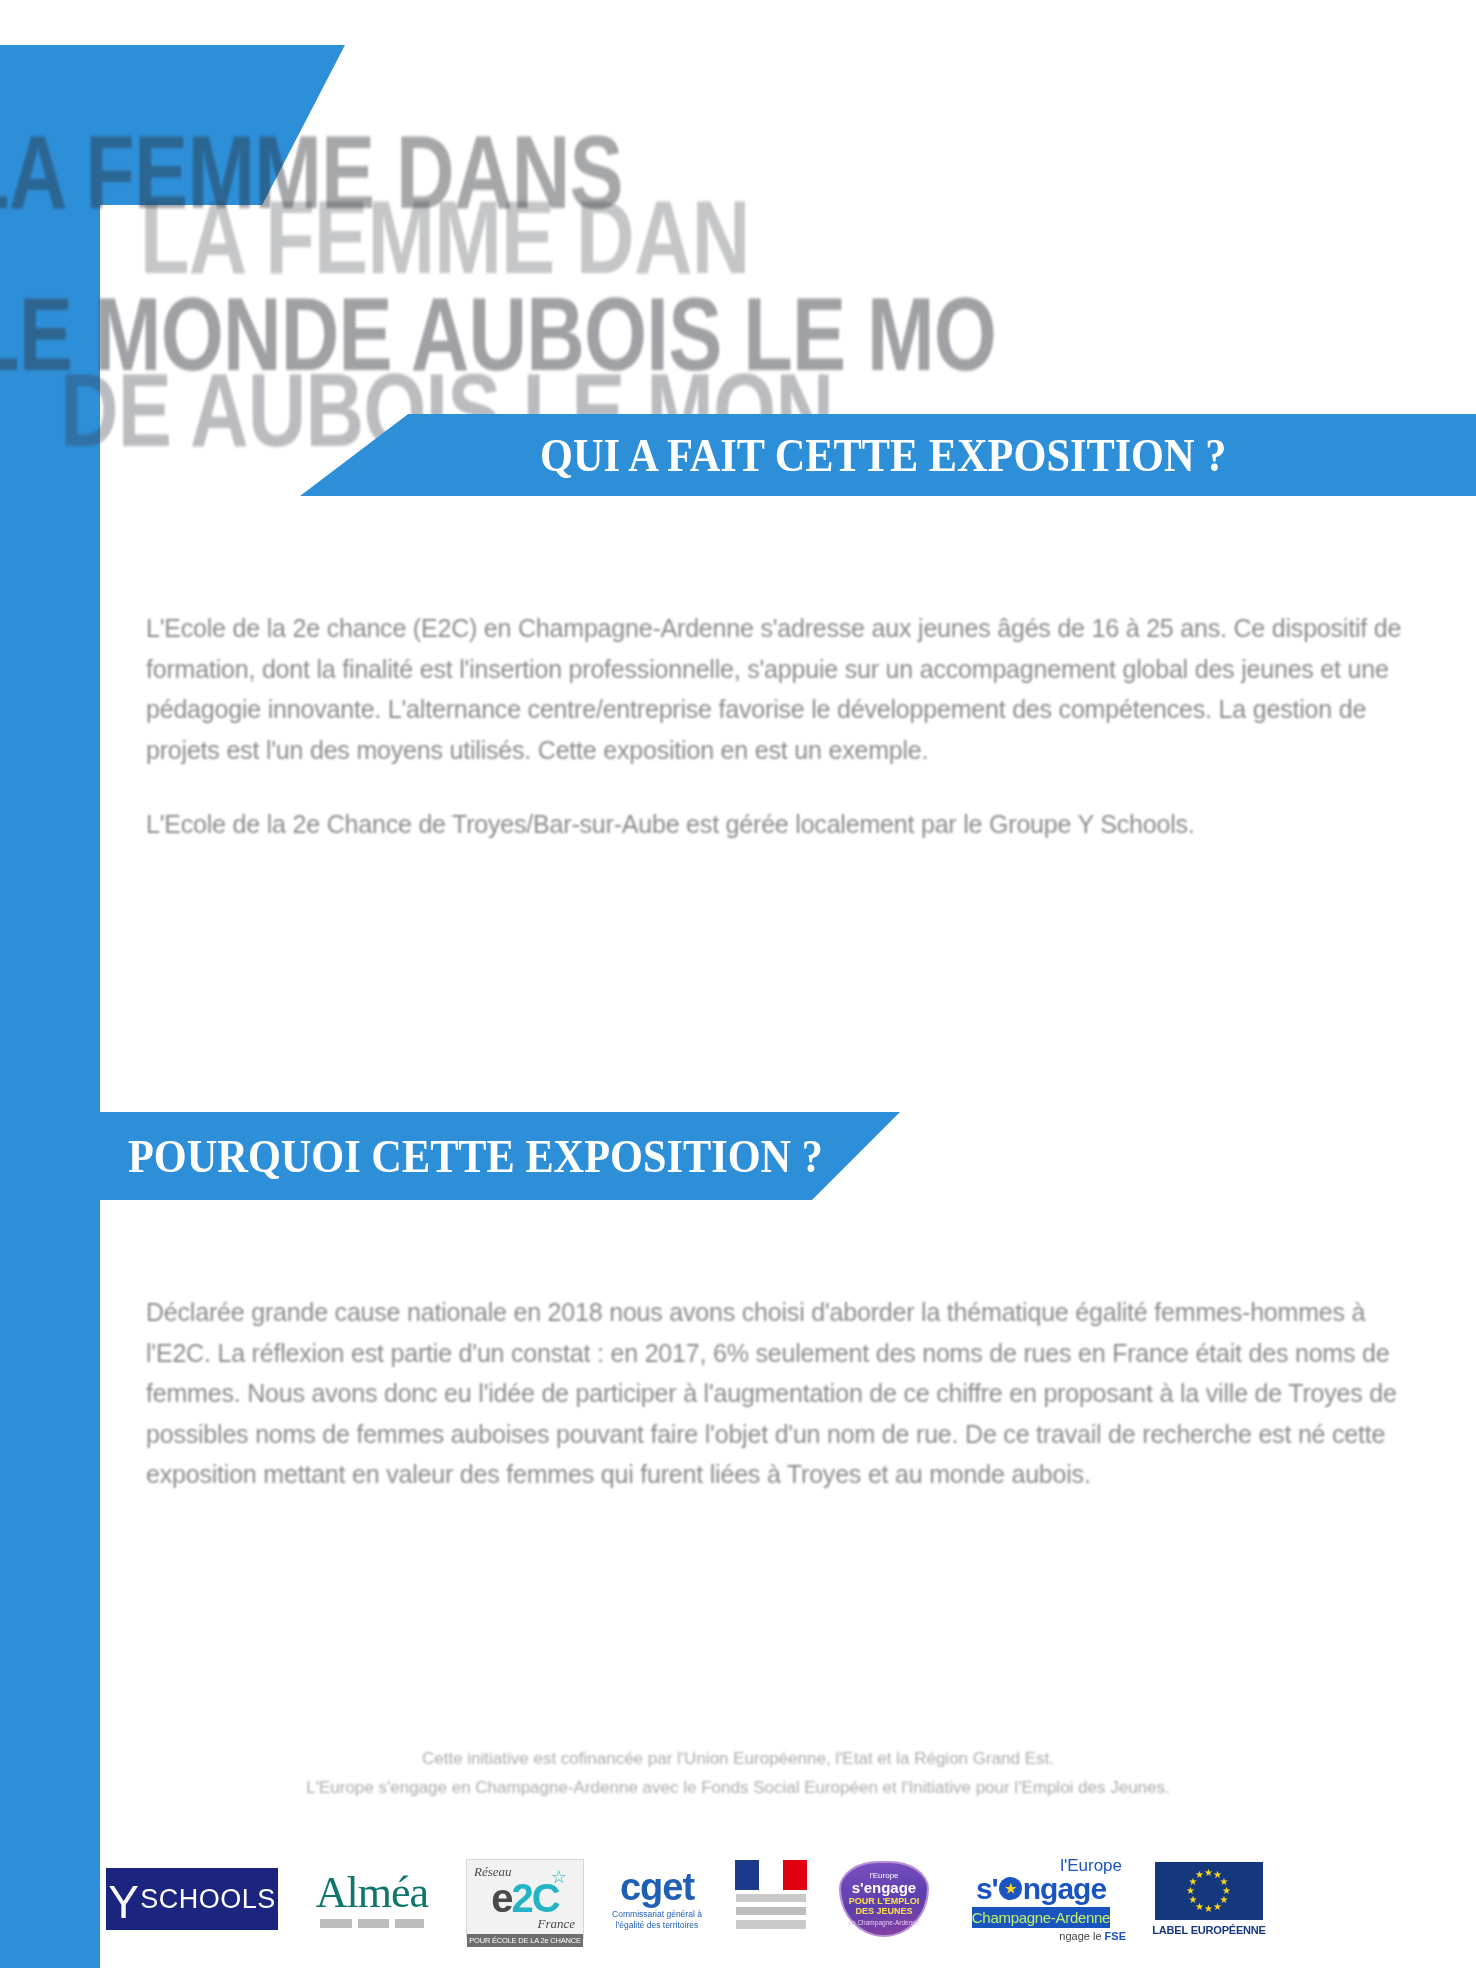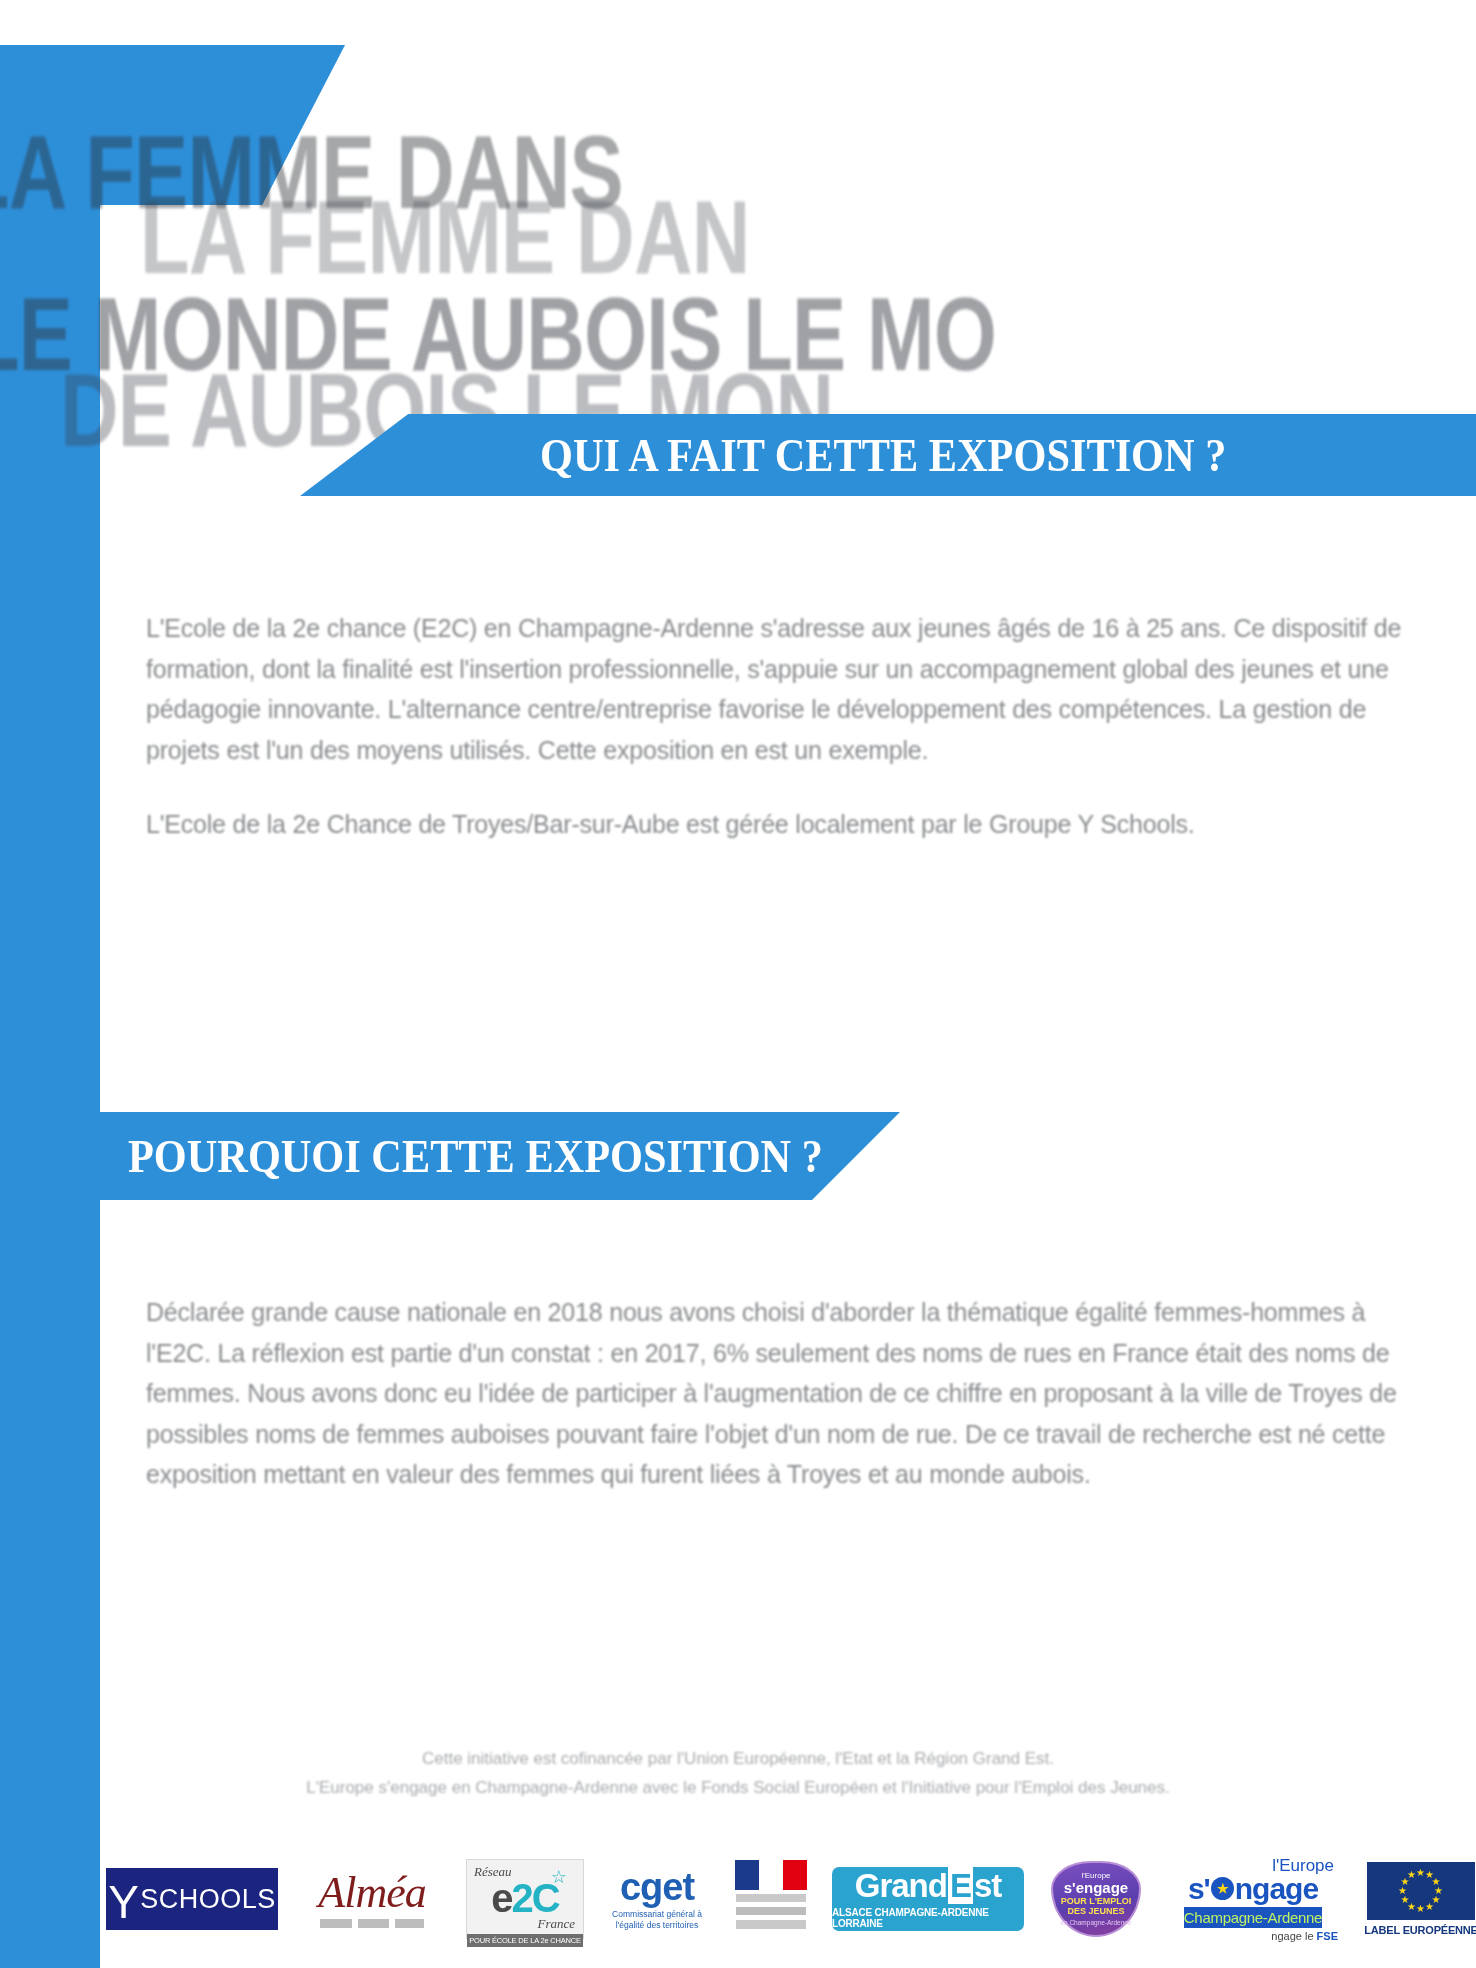--- a/index.html
+++ b/index.html
@@ -190,22 +190,22 @@
     font-size: 46px; font-weight: 300; line-height: 1;
     margin-right: 1px; position: relative; top: 3px;
   }
 
   
   .logo-almea {
     width: 148px; height: 72px;
     flex-direction: column; justify-content: center;
   }
   .logo-almea .almea-word {
-    color: #7f1d1d; font-family: "Liberation Serif", serif;
-    font-size: 44px; font-style: italic; line-height: 1; letter-spacing: -1px;
+    color: #0f766e; font-family: "Liberation Serif", serif;
+    font-size: 44px; line-height: 1; letter-spacing: -1px;
     position: relative;
   }
   .logo-almea .almea-sub {
     margin-top: 4px; height: 9px; width: 104px;
     background: linear-gradient(90deg,#bdbdbd 0 31%, transparent 31% 37%, #bdbdbd 37% 66%, transparent 66% 72%, #bdbdbd 72% 100%);
   }
 
   
   .logo-e2c {
     width: 118px; height: 80px;
@@ -393,24 +393,20 @@
 
     <div class="logo logo-marianne">
       <span class="flag">
         <span class="f-blue"></span>
         <span class="f-white"></span>
         <span class="f-red"></span>
       </span>
       <span class="mar-lines"></span>
     </div>
 
-    <div class="logo logo-grandest">
-      <span class="ge-word"><span>Grand</span><span class="boxed">E</span><span>st</span></span>
-      <span class="ge-sub">ALSACE CHAMPAGNE-ARDENNE LORRAINE</span>
-    </div>
 
     <div class="logo logo-emploi">
       <span class="shield">
         <span class="l-eur">l'Europe</span>
         <span class="l-eng">s'engage</span>
         <span class="l-emp">POUR L'EMPLOI DES JEUNES</span>
         <span class="l-ca">en Champagne-Ardenne</span>
       </span>
     </div>
 

